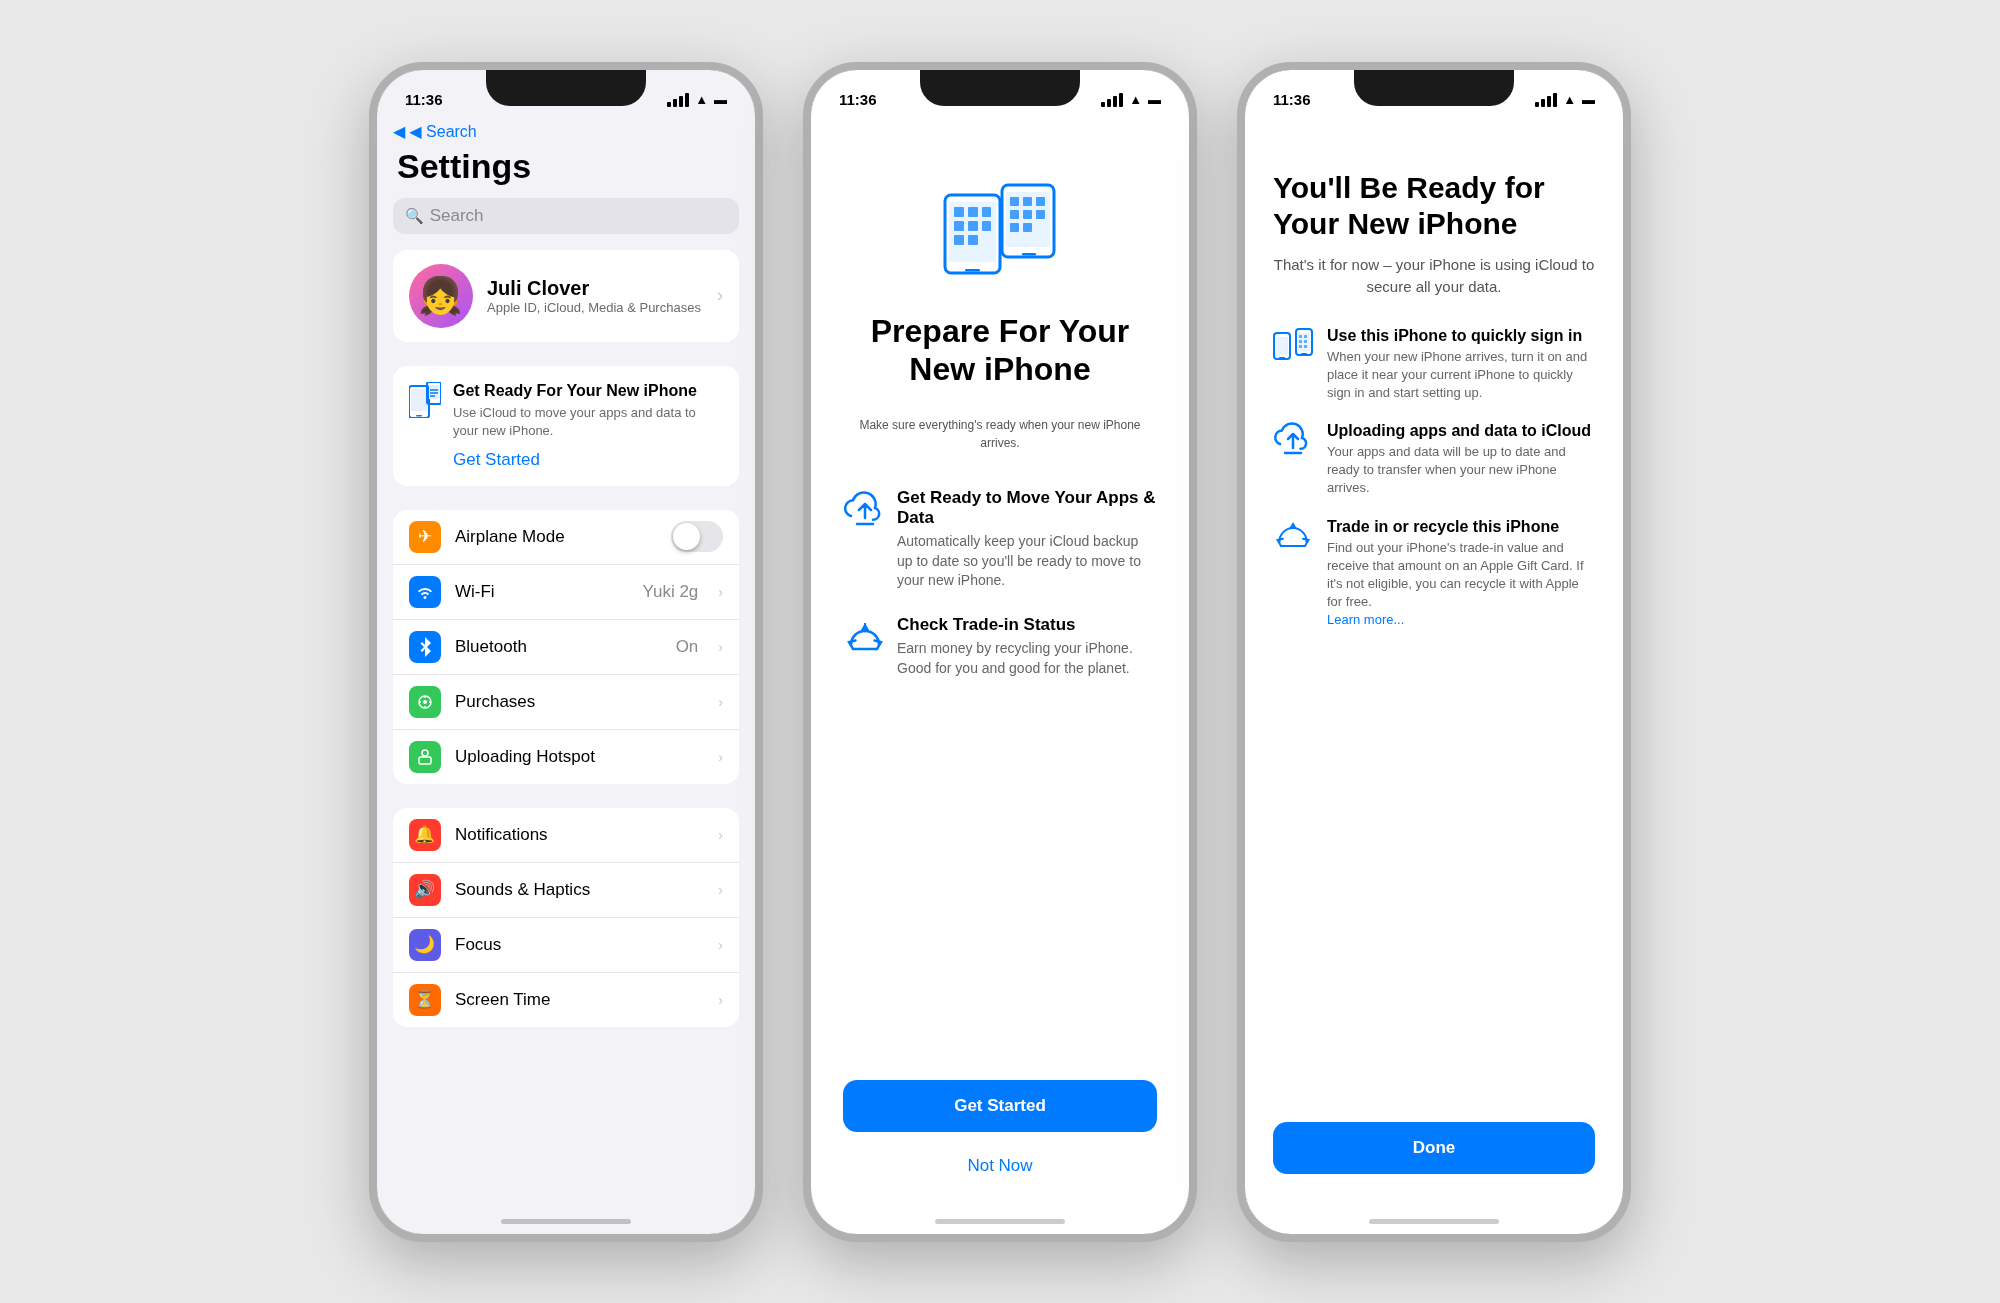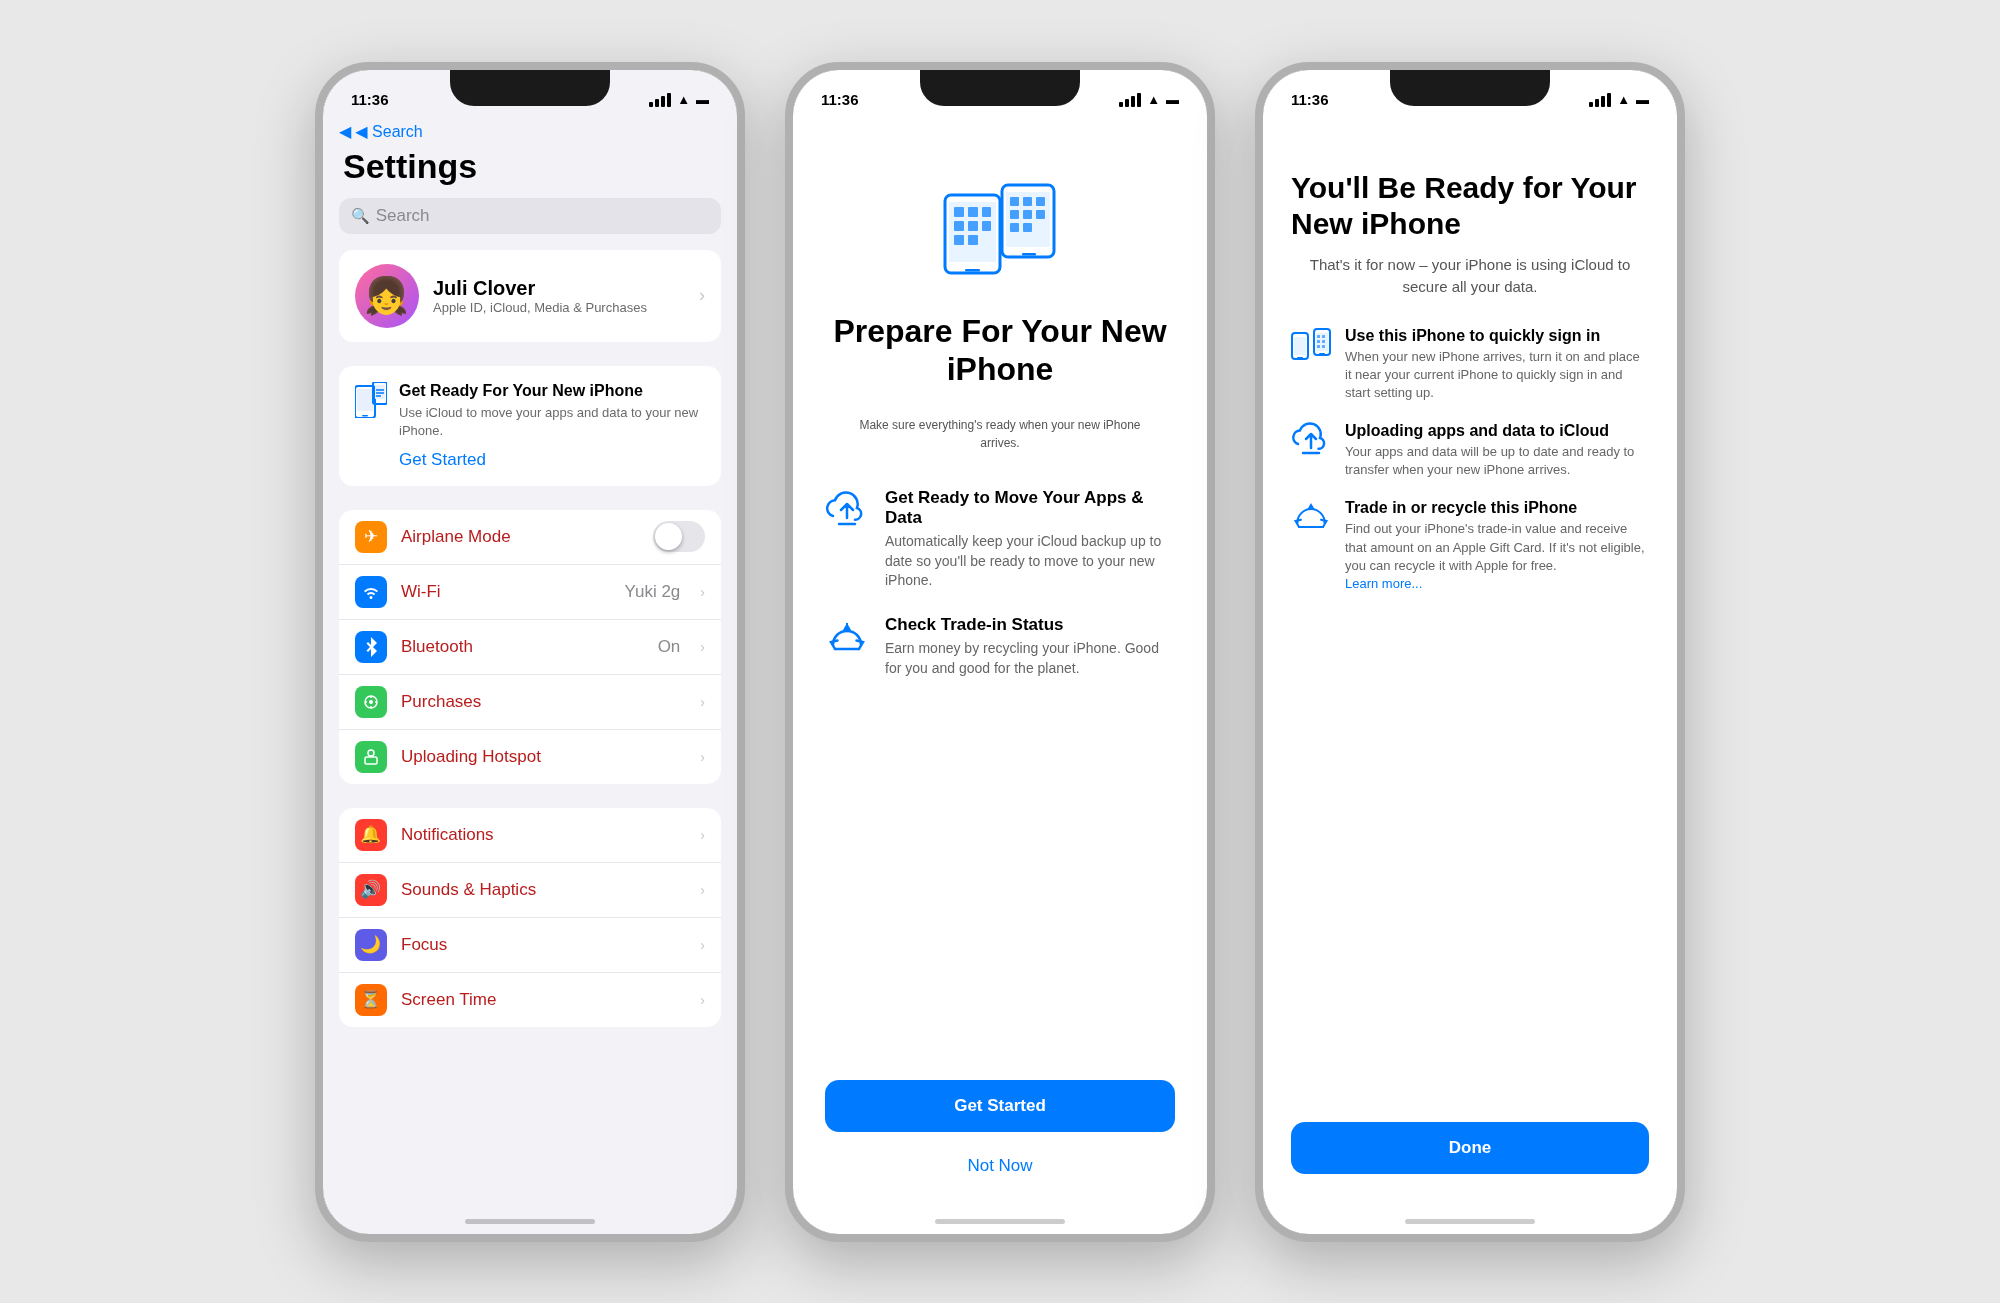--- a/index.html
+++ b/index.html
@@ -9,21 +9,21 @@
       justify-content: center;
       align-items: center;
       width: 2000px;
       height: 1303px;
       font-family: -apple-system, 'SF Pro Display', 'Helvetica Neue', Arial, sans-serif;
       gap: 40px;
     }
 
     
     .phone {
-      width: 430px;
+      width: 394px;
       height: 1180px;
       background: #fff;
       border-radius: 54px;
       border: 8px solid #b0b0b0;
       position: relative;
       overflow: hidden;
       box-shadow: 0 20px 60px rgba(0,0,0,0.25), inset 0 0 0 1px #888;
       flex-shrink: 0;
     }
 
@@ -192,21 +192,21 @@
       width: 32px;
       height: 32px;
       border-radius: 8px;
       display: flex;
       align-items: center;
       justify-content: center;
       font-size: 17px;
       color: #fff;
       flex-shrink: 0;
     }
-    .row-label { flex: 1; font-size: 17px; color: #b91c1c; }
+    .row-label { flex: 1; font-size: 17px; color: #000000; }
     .row-value { font-size: 17px; color: #8a8a8e; }
     .row-chevron { color: #c7c7cc; font-size: 14px; margin-left: 6px; }
 
     
     .toggle {
       width: 52px;
       height: 31px;
       background: #e5e5ea;
       border-radius: 16px;
       position: relative;
@@ -261,21 +261,21 @@
       font-size: 12px;
       color: #555;
       text-align: center;
       line-height: 1.5;
       margin-bottom: 36px;
       max-width: 320px;
     }
     .prepare-features { flex: 1; width: 100%; }
     .feature-item {
       display: flex;
-      gap: 16px;
+      gap: 10px;
       margin-bottom: 24px;
     }
     .feature-icon { flex-shrink: 0; margin-top: 2px; }
     .feature-title { font-size: 17px; font-weight: 600; color: #000; margin-bottom: 4px; }
     .feature-desc { font-size: 14px; color: #666; line-height: 1.4; }
     .prepare-buttons {
       width: 100%;
       padding-bottom: 20px;
     }
     .btn-primary {

